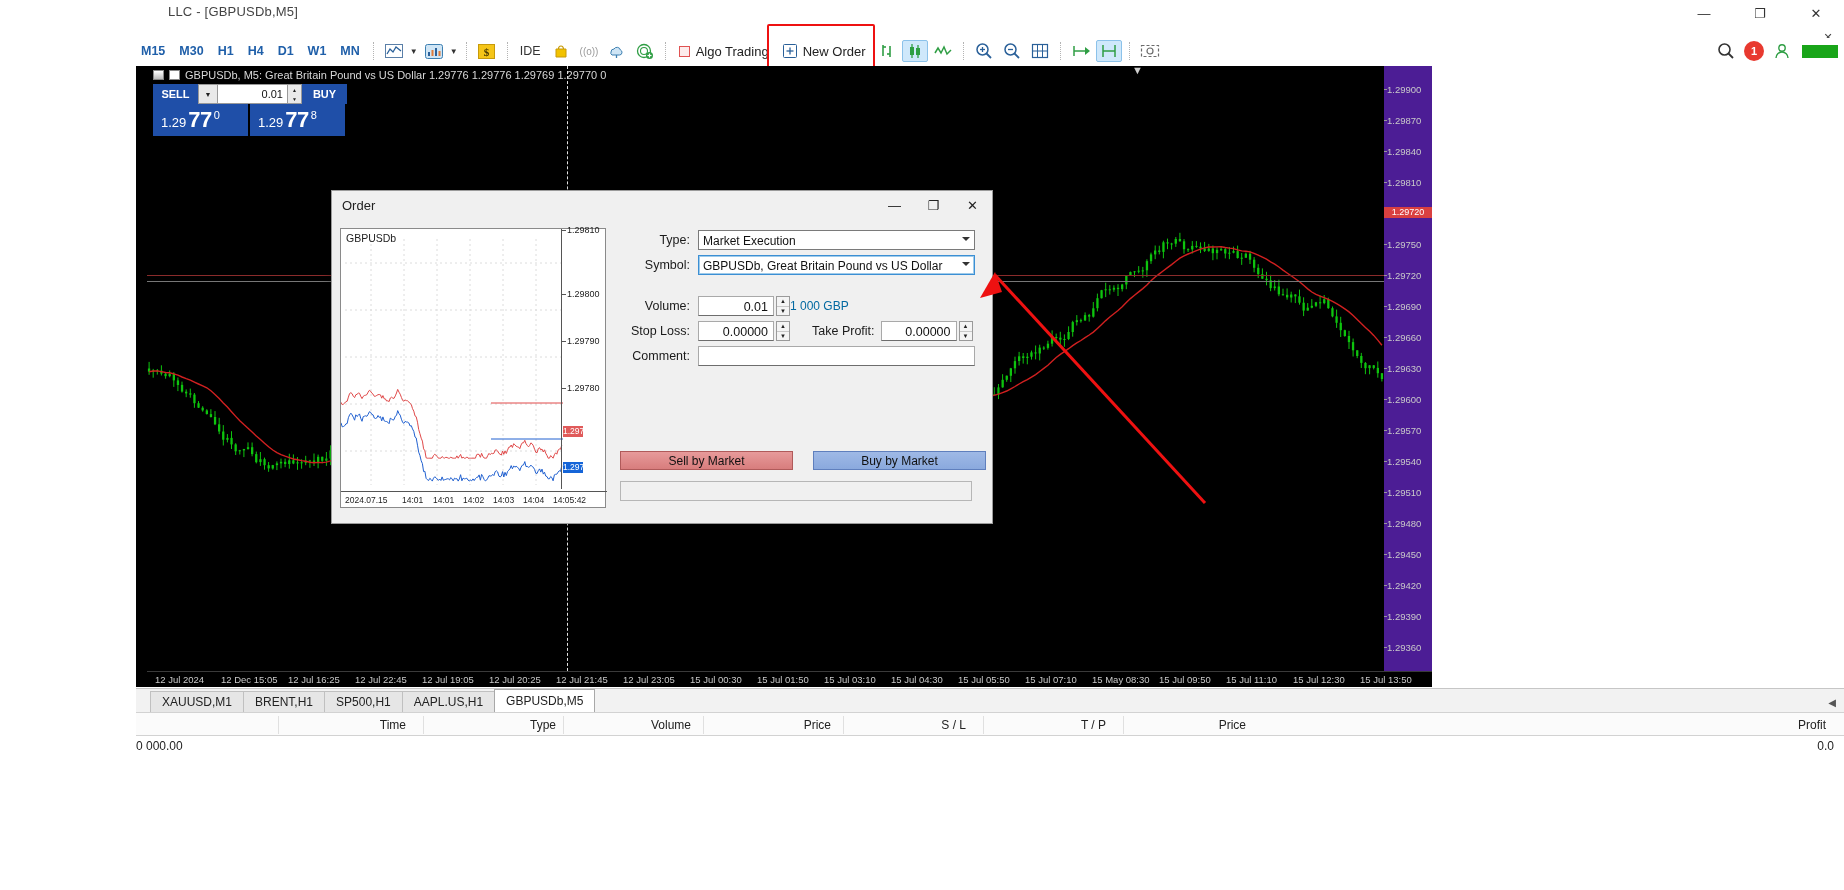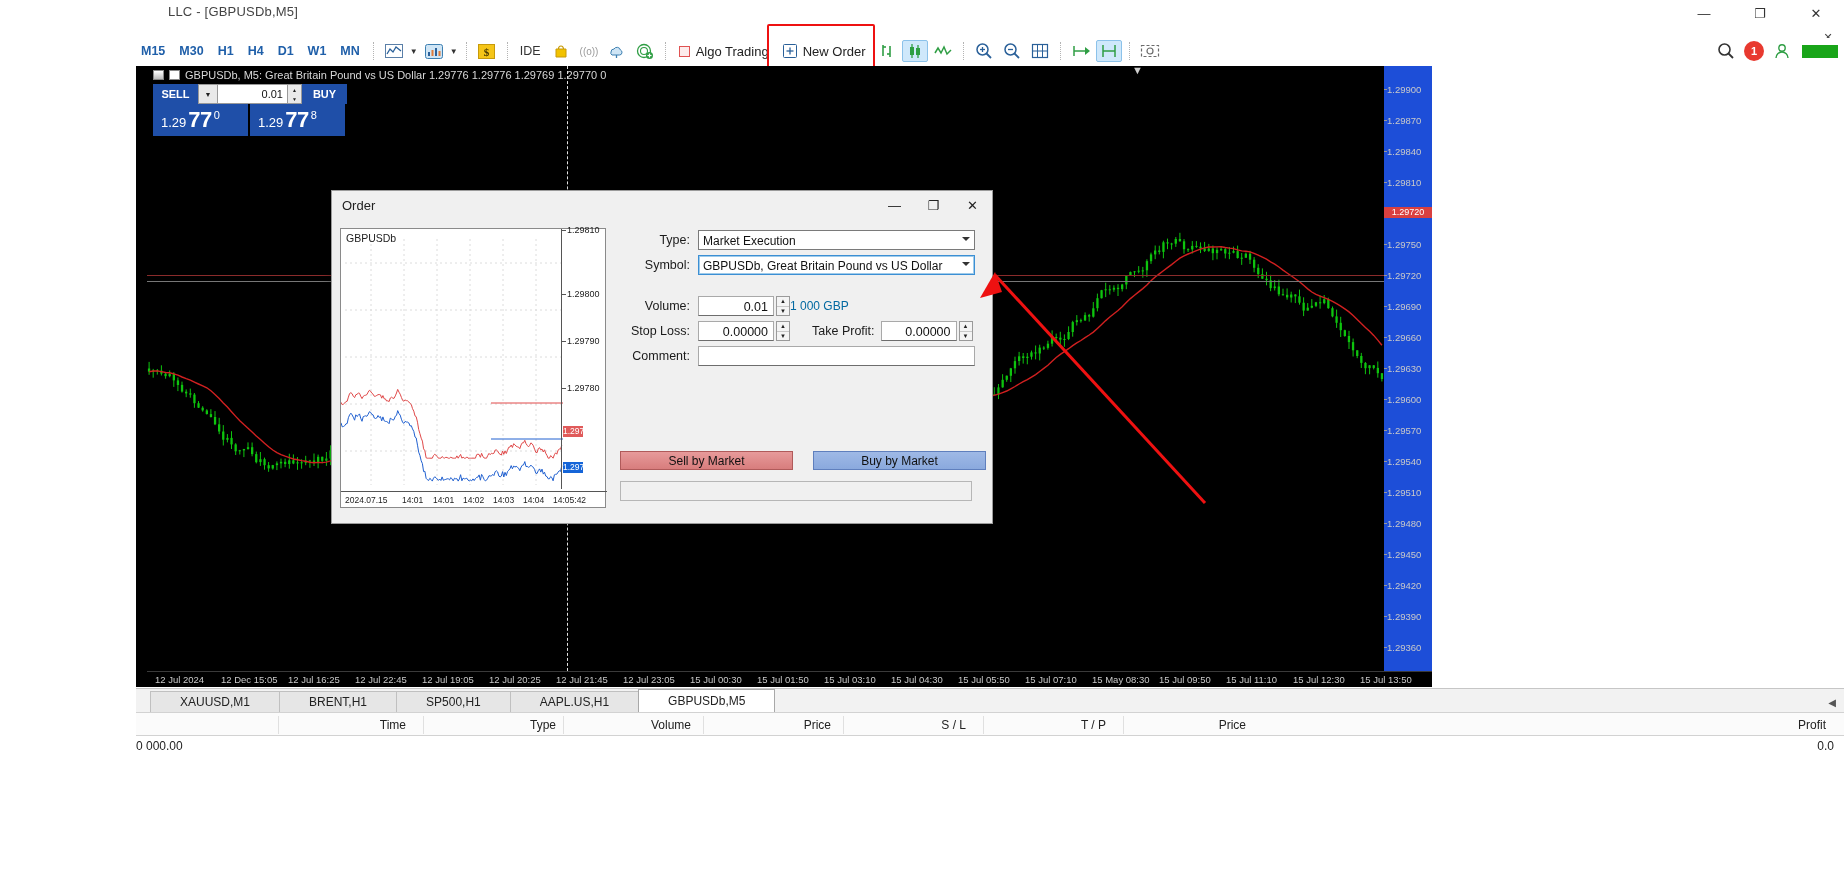--- a/index.html
+++ b/index.html
@@ -141,21 +141,21 @@
     display: flex; align-items: baseline; padding: 3px 0 0 8px; gap: 2px;
   }
   .oct-price.buy { margin-left: 2px; }
   .op-small { font-size: 13px; }
   .op-big { font-size: 22px; font-weight: bold; letter-spacing: -0.5px; }
   .op-sup { font-size: 11px; position: relative; top: -8px; }
 
   
   .pricescale {
     position: absolute; right: 0; top: 0; width: 48px; height: 621px;
-    background: #1d4ed8; color: #c9c9c9; font-size: 9.5px;
+    background: #4c1d95; color: #c9c9c9; font-size: 9.5px;
   }
   .pricescale .tick { position: absolute; left: 3px; white-space: nowrap; }
   .pricescale .tick::before {
     content: ""; position: absolute; left: -3px; top: 5px; width: 3px; height: 1px; background: #999;
   }
   .price-marker {
     position: absolute; left: 0; width: 48px; height: 11px; background: #d94040;
     color: #fff; font-size: 9px; text-align: center; line-height: 11px;
   }
   .red-hline {
@@ -284,21 +284,21 @@
     position: absolute; left: 288px; top: 290px; width: 352px; height: 20px;
     background: #f0f0f0; border: 1px solid #b6b6b6;
   }
 
   
   .tabbar {
     position: absolute; left: 136px; top: 688px; width: 1708px; height: 24px;
     background: #f2f2f2; border-top: 1px solid #c6c6c6; display: flex; align-items: flex-end;
   }
   .tab {
-    height: 21px; padding: 0 29px; font-size: 12px; color: #222;
+    height: 21px; padding: 0 11px; font-size: 12px; color: #222;
     display: flex; align-items: center; background: #e6e6e6;
     border: 1px solid #c0c0c0; border-bottom: none; margin-right: -1px;
   }
   .tab.active { background: #ffffff; font-weight: normal; height: 23px; border-color: #a8a8a8; }
   .tab-scroll {
     position: absolute; right: 8px; bottom: 4px; font-size: 10px; color: #555;
   }
   .tablehdr {
     position: absolute; left: 136px; top: 712px; width: 1708px; height: 24px;
     background: #fbfbfb; border-top: 1px solid #d2d2d2; border-bottom: 1px solid #d2d2d2;

